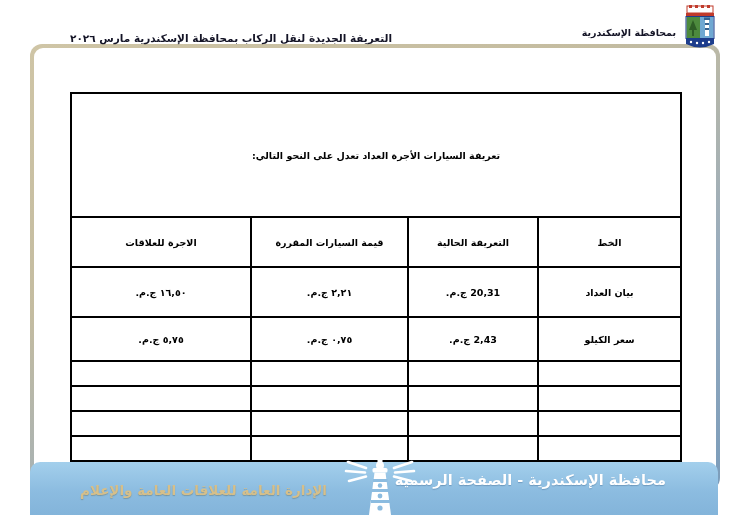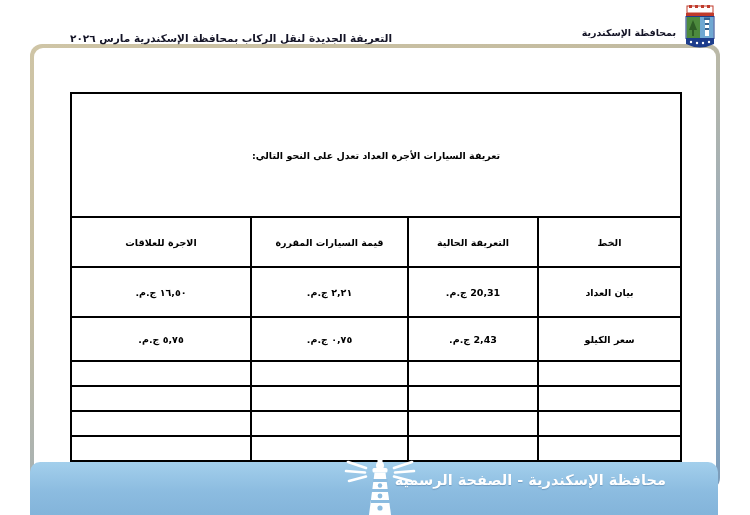--- a/index.html
+++ b/index.html
@@ -149,20 +149,21 @@
       <td></td>
           <td></td>
           <td></td>
           <td></td>
     </tr>
   </tbody>
     </table>
 
   <div class="footer-bar">
     <div class="footer-right">محافظة الإسكندرية - الصفحة الرسمية</div>
+    <div class="footer-left">الإدارة العامة للعلاقات العامة والإعلام</div>
   </div>
 
   <svg class="lighthouse" viewBox="0 0 72 57">
     <g stroke="#ffffff" stroke-width="2.6" stroke-linecap="round" fill="none">
       <path d="M4 4 L22 10"></path>
       <path d="M2 13 L21 14.5"></path>
       <path d="M5 23 L22 18.5"></path>
       <path d="M68 4 L50 10"></path>
       <path d="M70 13 L51 14.5"></path>
       <path d="M67 23 L50 18.5"></path>

